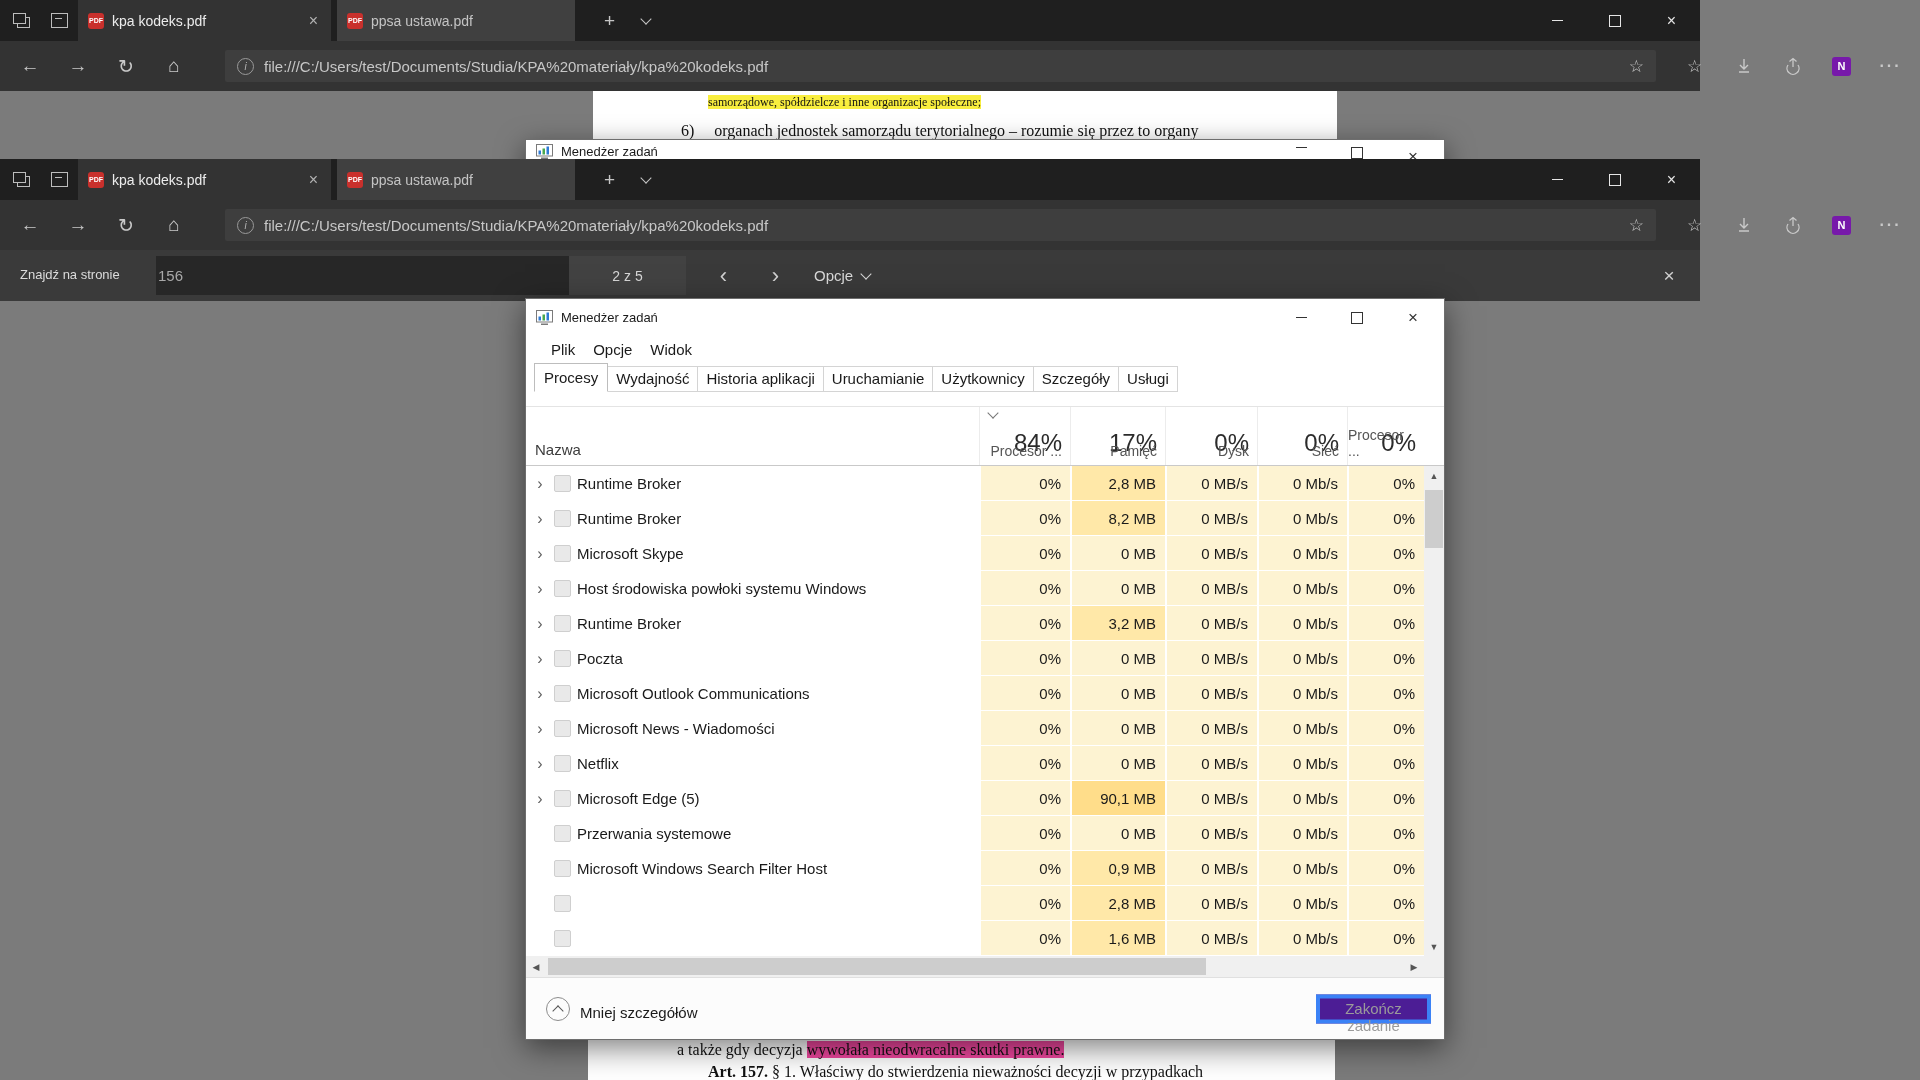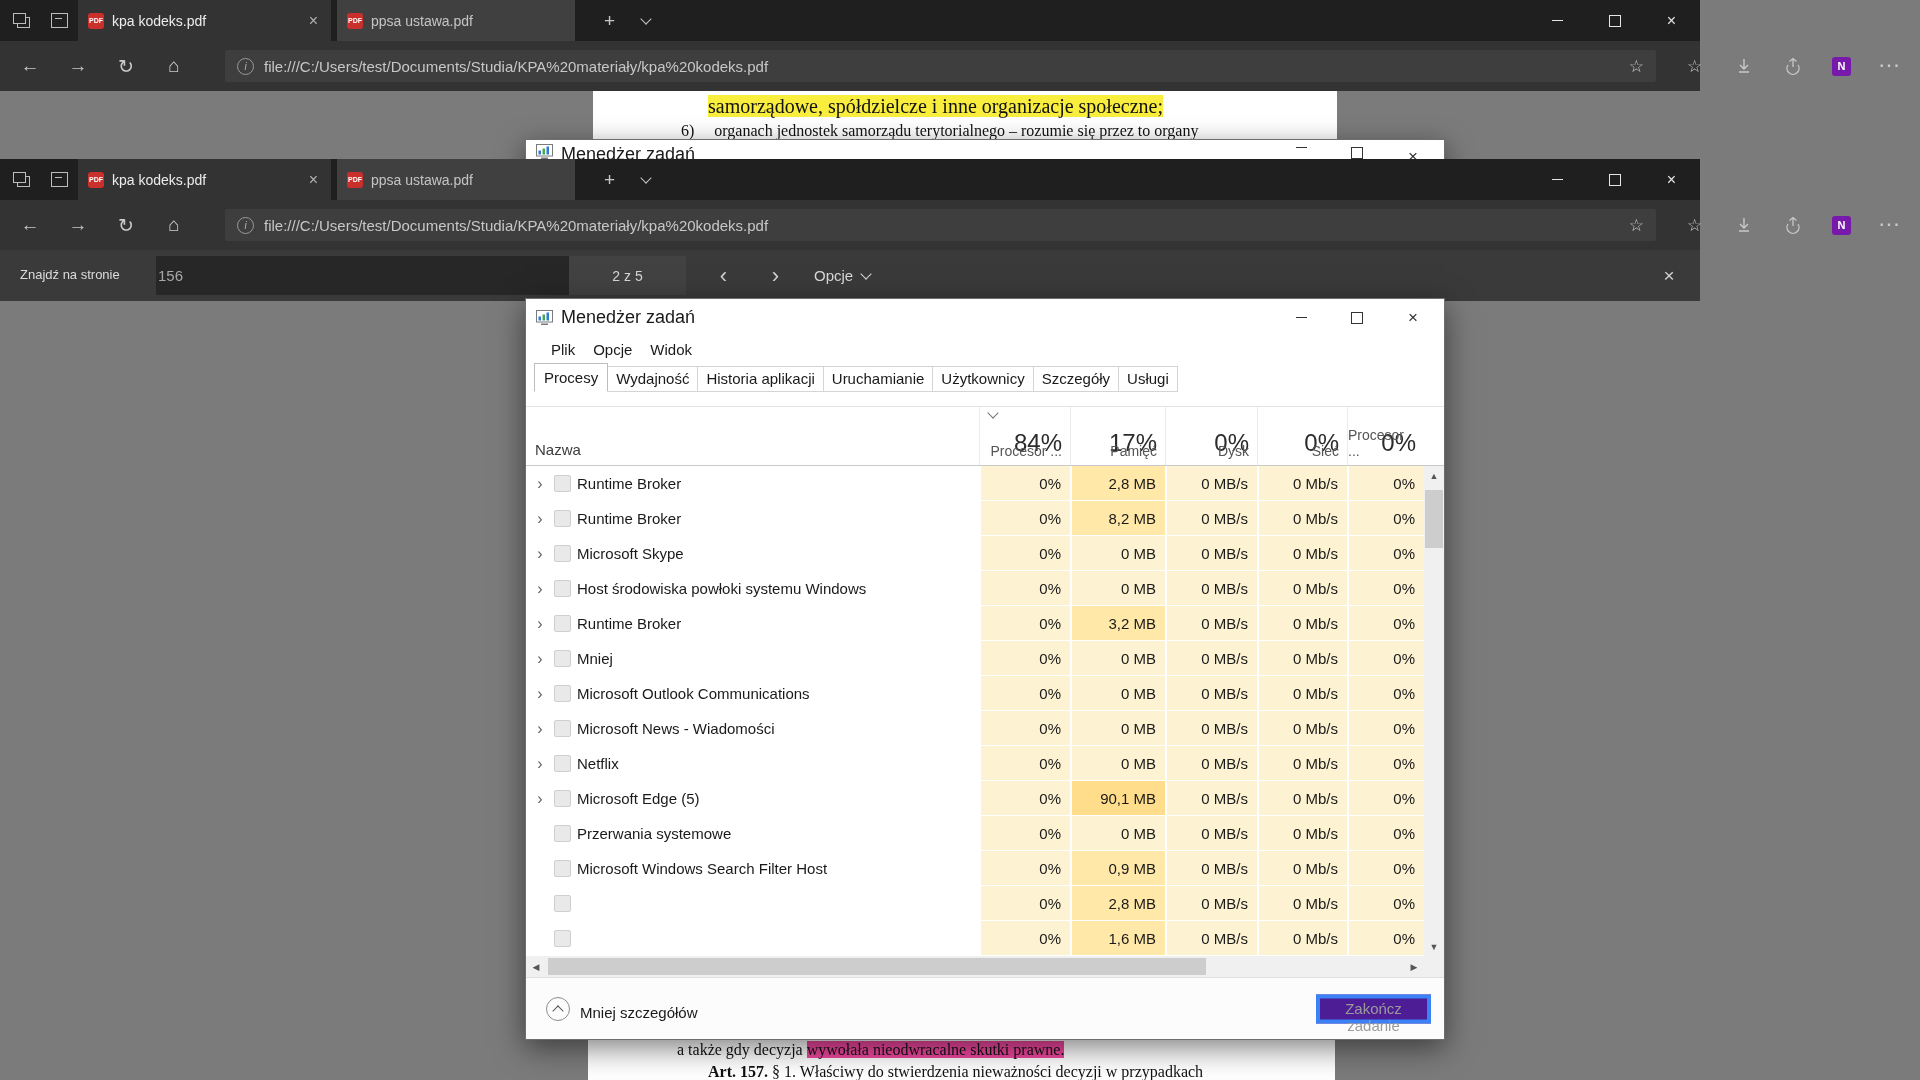--- a/index.html
+++ b/index.html
@@ -57,40 +57,40 @@
   .fb-count{width:117px;height:39px;flex:none;background:#424242;color:#d6d6d6;font-size:14px;display:flex;align-items:center;justify-content:center;}
   .fb-btn{position:absolute;top:6px;width:47px;height:39px;display:flex;align-items:center;justify-content:center;font-size:22px;color:#d0d0d0;}
   .fb-prev{left:700px;}.fb-next{left:752px;}
   .fb-options{position:absolute;left:806px;top:6px;height:39px;display:flex;align-items:center;gap:9px;font-size:15px;color:#d8d8d8;padding:0 8px;}
   .fb-close{position:absolute;right:10px;top:6px;width:42px;height:39px;display:flex;align-items:center;justify-content:center;font-size:19px;color:#d0d0d0;}
 
   
   .pdf-strip{position:relative;height:68px;background:#7b7b7b;overflow:hidden;}
   .page{position:absolute;background:#fff;font-family:"Liberation Serif",serif;color:#111;}
   #page-top{left:593px;top:0;width:744px;height:68px;}
-  #page-top .l1{position:absolute;left:115px;top:4px;font-size:20px;}
+  #page-top .l1{position:absolute;left:115px;top:4px;font-size:12px;}
   #page-top .l2{position:absolute;left:88px;top:31px;font-size:16px;}
   #page-top .l2 .body{margin-left:20px;}
   .hl-yellow{background:#f9ee3e;}
   #viewport{position:relative;height:779px;background:#7b7b7b;overflow:hidden;}
   #page-bottom{left:588px;top:739px;width:747px;height:40px;}
   #page-bottom .l1{position:absolute;left:89px;top:1px;font-size:16px;}
   #page-bottom .l2{position:absolute;left:120px;top:23px;font-size:16px;}
   .hl-pink{background:#f0479f;}
 
   
   .tm-window{position:absolute;background:#fff;border:1px solid #6e6e6e;box-shadow:0 8px 28px rgba(0,0,0,.5);
              font-size:15px;color:#1a1a1a;box-sizing:border-box;}
   #tm-bg{left:525px;top:139px;width:920px;height:58px;z-index:2;}
   #tm-fg{left:525px;top:298px;width:920px;height:742px;z-index:10;display:flex;flex-direction:column;}
 
   .tm-titlebar{height:37px;flex:none;display:flex;align-items:center;position:relative;}
   #tm-bg .tm-titlebar{align-items:flex-start;padding-top:4px;}
   .tm-app-icon{margin-left:10px;flex:none;display:flex;}
-  .tm-title{margin-left:8px;font-size:18px;}
+  .tm-title{margin-left:8px;font-size:13px;}
   .tm-caption{position:absolute;right:3px;top:0;height:100%;display:flex;}
   .tm-cap-btn{width:56px;display:flex;align-items:center;justify-content:center;color:#333;font-size:17px;}
   #tm-bg .tm-cap-btn{align-items:flex-start;padding-top:7px;box-sizing:border-box;}
   .mini{width:11px;height:0;border-top:1px solid #333;display:inline-block;}
   .maxi{width:10px;height:10px;border:1px solid #333;display:inline-block;}
 
   .tm-menubar{height:26px;flex:none;display:flex;align-items:center;padding-left:16px;}
   .tm-menu-item{padding:0 9px;font-size:15px;}
   .tm-tabsrow{height:30px;flex:none;display:flex;align-items:flex-end;padding-left:8px;}
   .tm-tab{border:1px solid #d4d4d4;background:#fff;padding:3px 8px 4px;margin-right:-1px;font-size:15px;white-space:nowrap;}
@@ -438,21 +438,21 @@
     <div class="cell-v h1">3,2 MB</div>
     <div class="cell-v h0">0 MB/s</div>
     <div class="cell-v h0">0 Mb/s</div>
     <div class="cell-v h0">0%</div>
   </div>
 
   <div class="tm-row">
     <div class="cell-name">
       <span class="expander">›</span>
       <span class="app-icon"></span>
-      <span class="pname">Mniej</span>
+      <span class="pname">Poczta</span>
     </div>
     <div class="cell-v h0">0%</div>
     <div class="cell-v h0">0 MB</div>
     <div class="cell-v h0">0 MB/s</div>
     <div class="cell-v h0">0 Mb/s</div>
     <div class="cell-v h0">0%</div>
   </div>
 
   <div class="tm-row">
     <div class="cell-name">

